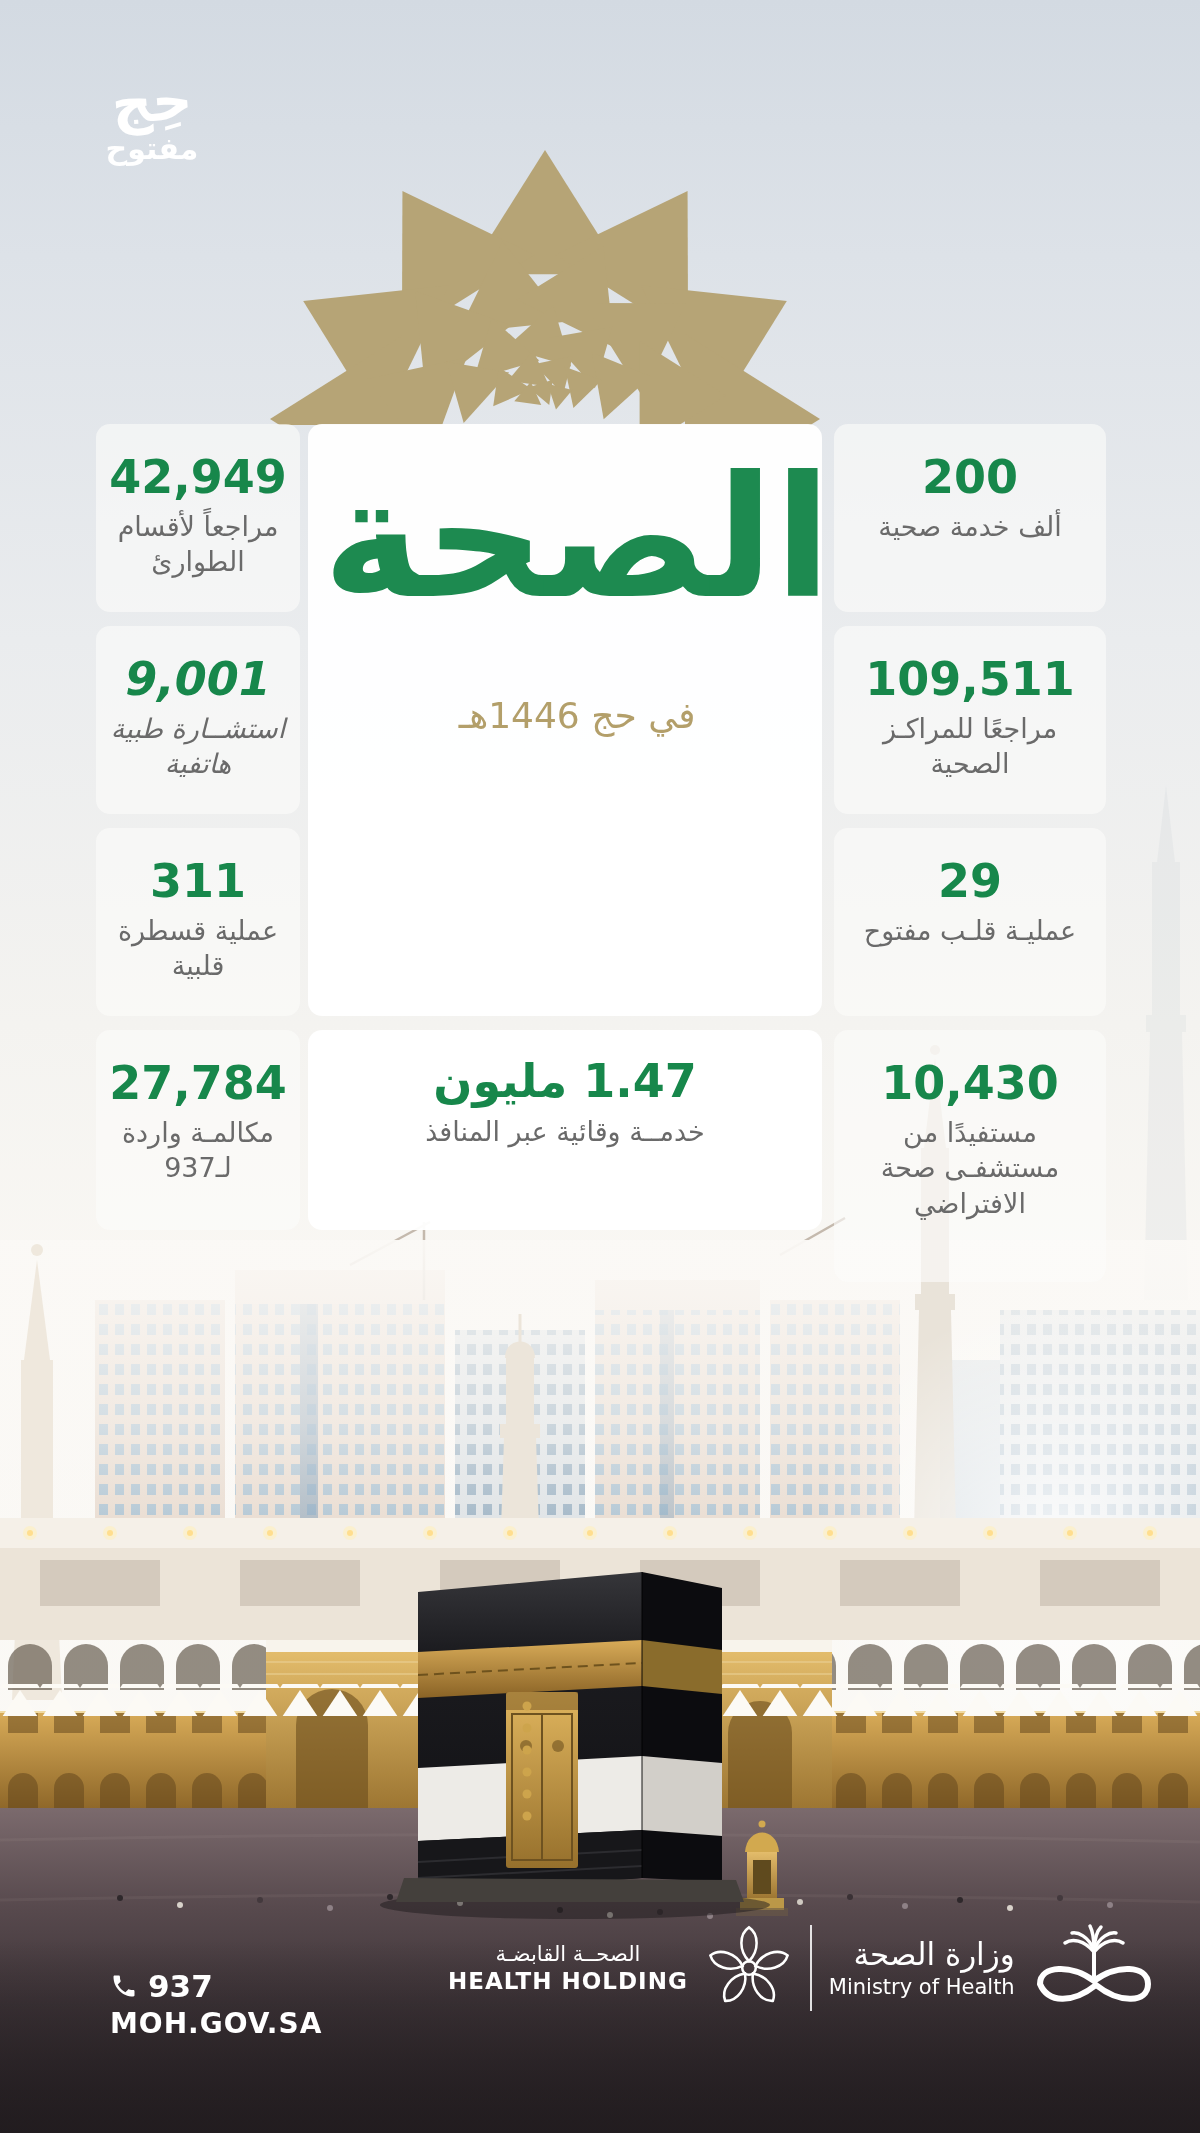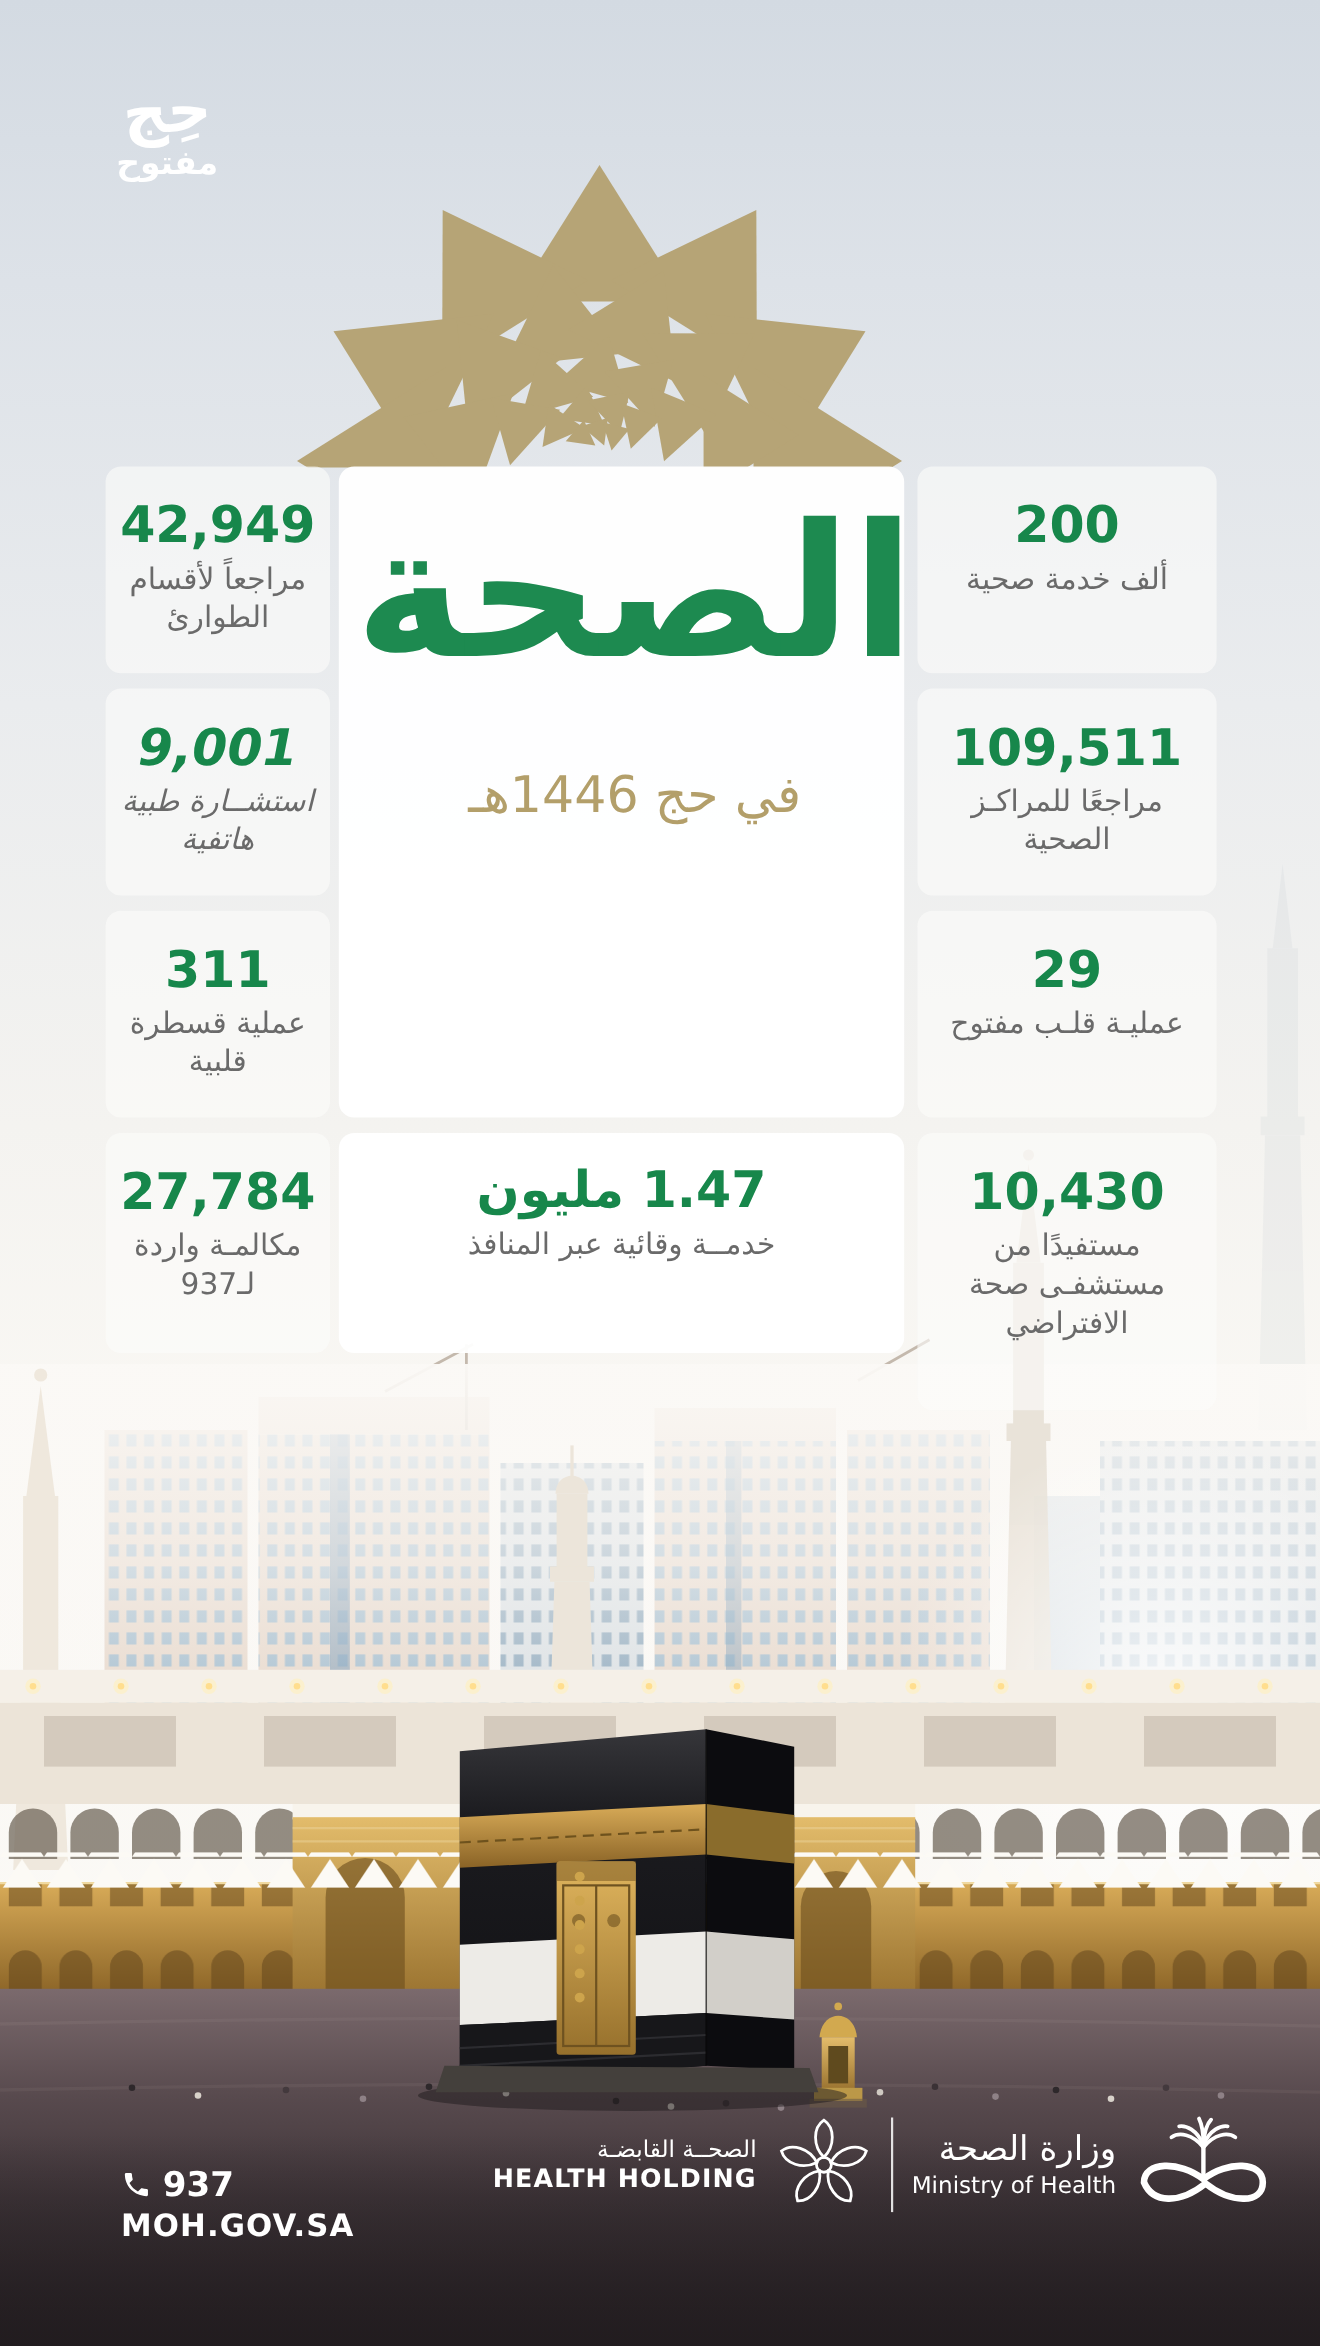--- a/index.html
+++ b/index.html
@@ -14,29 +14,29 @@
   .hajj-badge .b1{font-size:56px;font-weight:bold;line-height:1;transform:rotate(-4deg);}
   .hajj-badge .b2{font-size:30px;font-weight:bold;line-height:1.1;margin-top:2px;letter-spacing:1px;}
   
   .card{position:absolute;border-radius:14px;text-align:center;box-sizing:border-box;}
   .side-card{background:rgba(251,251,250,0.62);padding-top:28px;}
   .center-card{background:rgba(255,255,255,0.95);}
   .stat-value{font-size:46px;font-weight:bold;color:#17874b;line-height:1.1;direction:ltr;unicode-bidi:isolate;}
   .stat-label{font-size:27px;color:#6a6a6a;line-height:1.32;margin-top:6px;direction:rtl;padding:0 10px;}
   .main-card{display:flex;flex-direction:column;align-items:center;padding-top:18px;}
   .main-title{font-size:168px;line-height:1.15;font-weight:bold;color:#1d8a50;direction:rtl;}
-  .main-sub{font-size:46px;color:#b39f6a;margin-top:60px;direction:rtl;}
+  .main-sub{font-size:36px;color:#b39f6a;margin-top:60px;direction:rtl;}
   .cb-value{font-size:46px;font-weight:bold;color:#17874b;direction:rtl;margin-top:24px;}
   .cb-label{font-size:27px;color:#6a6a6a;margin-top:8px;direction:rtl;}
   
   .footer-left{position:absolute;left:110px;top:1924px;color:#fff;}
   .phone-row{display:flex;align-items:center;gap:10px;font-size:31px;font-weight:bold;margin-top:44px;}
   .site{font-size:28px;font-weight:bold;letter-spacing:1px;margin-top:3px;}
   .footer-logos{position:absolute;left:448px;top:1916px;height:104px;display:flex;align-items:center;gap:17px;color:#fff;}
-  .hh-text{text-align:right;line-height:1.25;}
+  .hh-text{text-align:center;line-height:1.25;}
   .hh-ar{font-size:21px;direction:rtl;}
   .hh-en{font-size:23px;font-weight:bold;letter-spacing:1px;}
   .moh-text{text-align:right;line-height:1.2;}
   .moh-ar{font-size:31px;direction:rtl;}
   .moh-en{font-size:21px;margin-top:2px;}
   .divider{width:2px;height:86px;background:rgba(255,255,255,0.85);}
 </style>
 </head>
 <body>
 

